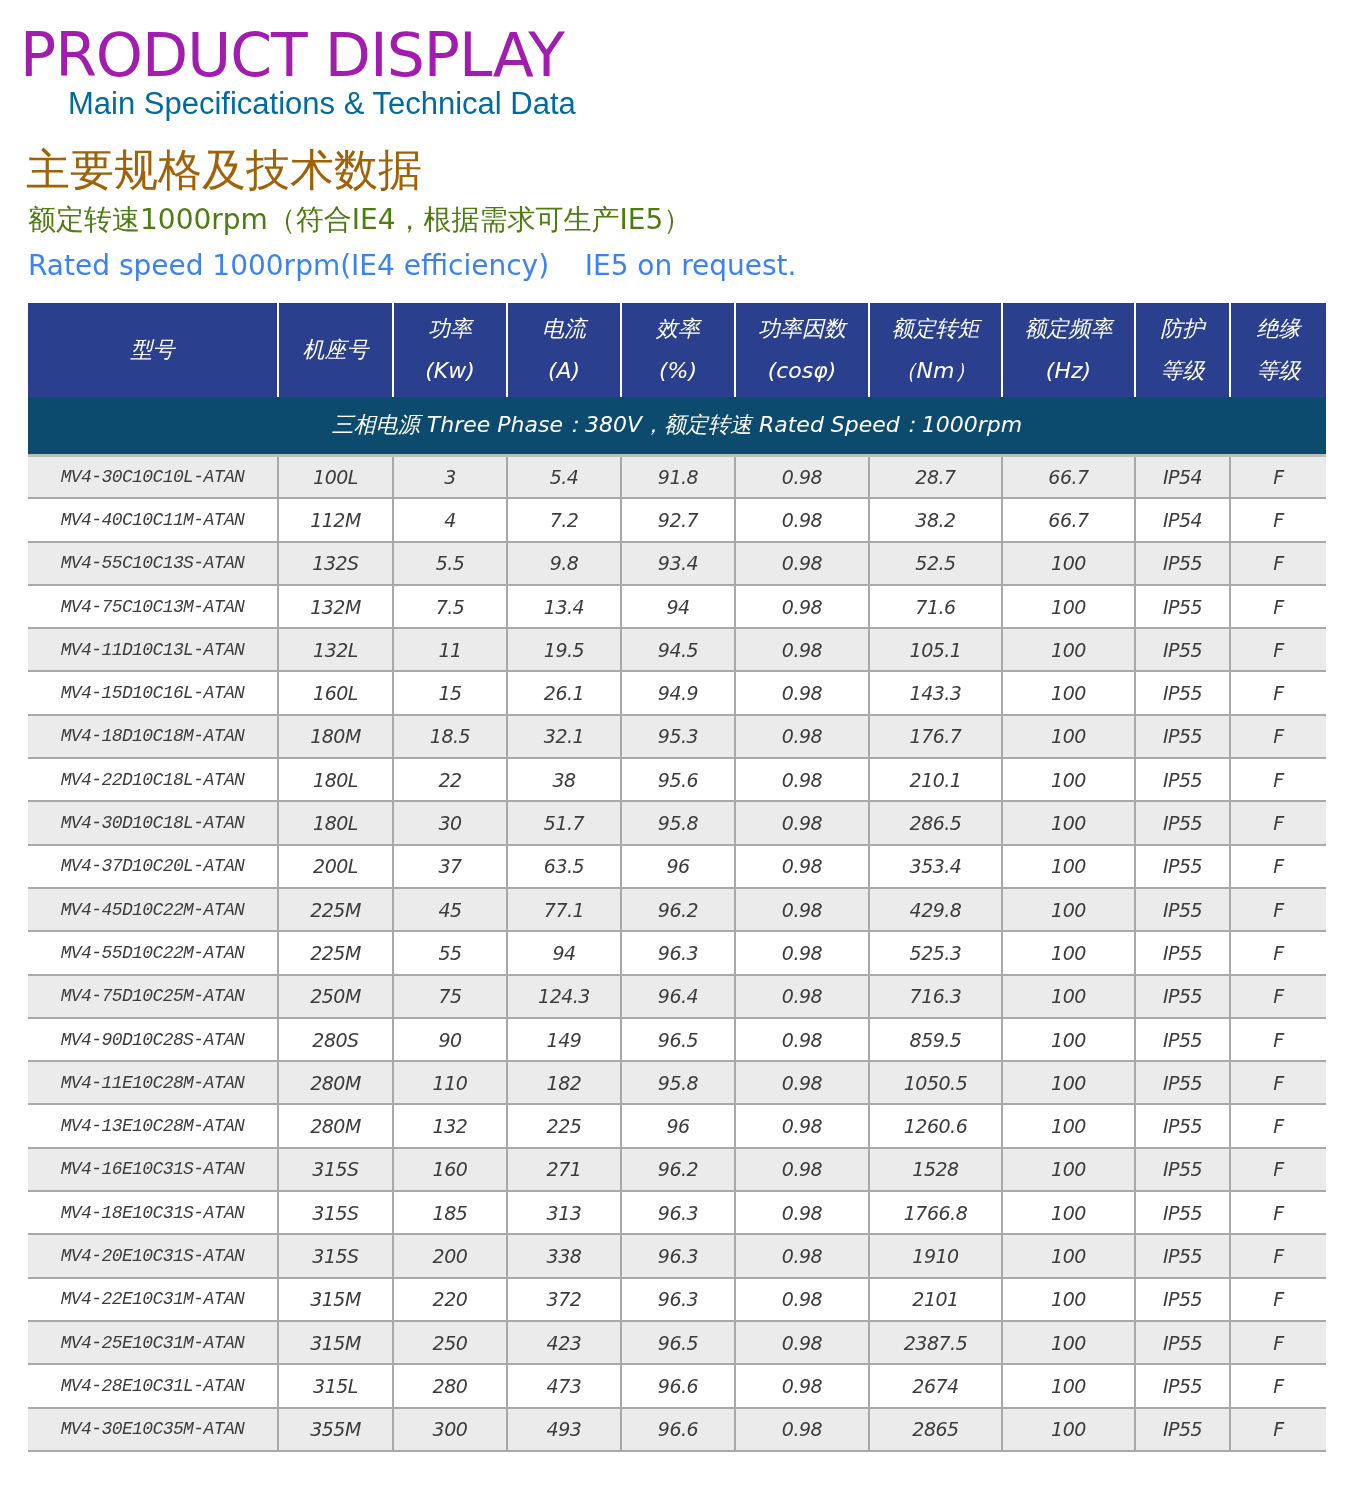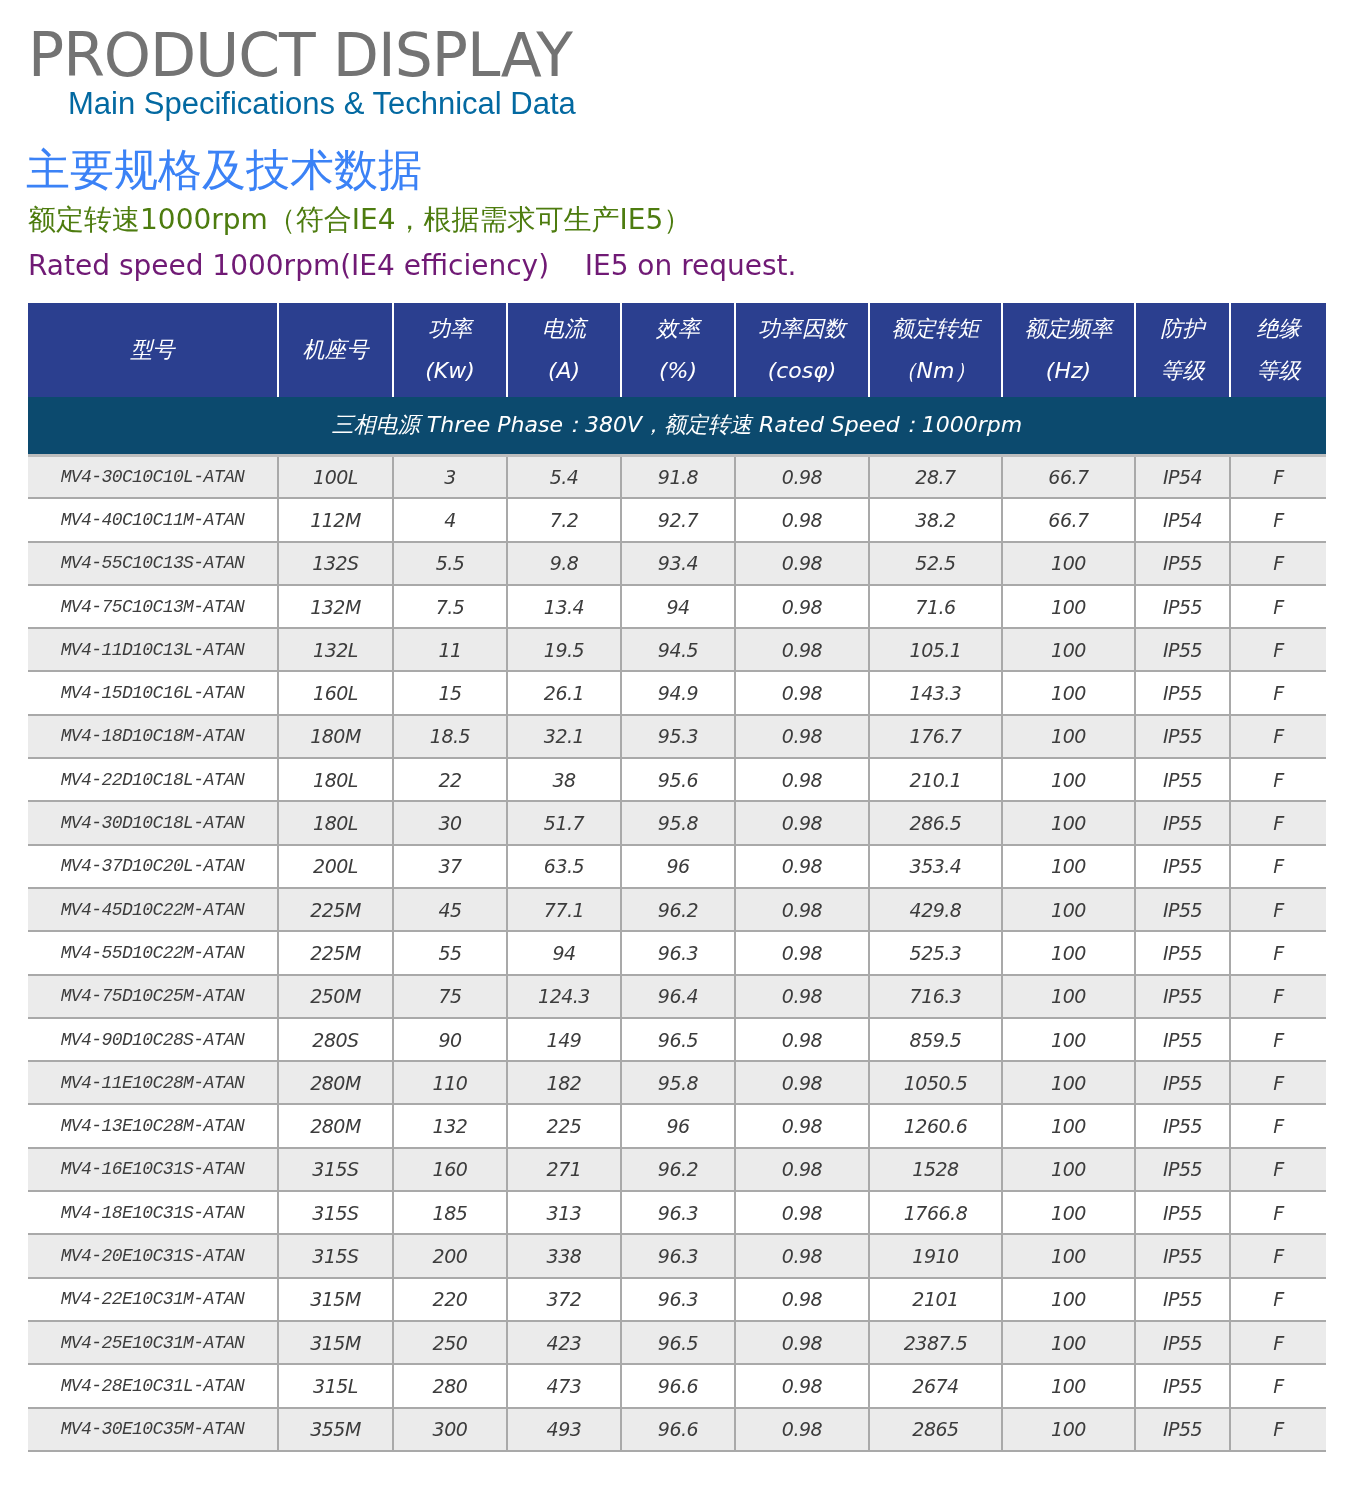--- a/index.html
+++ b/index.html
@@ -1,43 +1,43 @@
 <!DOCTYPE html>
 <html><head>
   <meta charset="utf-8">
   <style>
     * { box-sizing: border-box; margin: 0; padding: 0; }
     html, body { width: 1347px; height: 1500px; background: #ffffff; overflow: hidden; }
     body { position: relative; font-family: "Liberation Sans", sans-serif; color: #333; }
 
     .title {
-      position: absolute; left: 28px; top: 20px;
-      font-family: "DejaVu Sans", sans-serif;
-      font-size: 60px; line-height: 70px; color: #737373;
+      position: absolute; left: 20px; top: 20px;
+      font-family: "DejaVu Sans", sans-serif;
+      font-size: 60px; line-height: 70px; color: #a21caf;
       letter-spacing: -1px; font-weight: normal;
     }
     .subtitle {
       position: absolute; left: 28px; top: 84px;
       font-family: Liberation Sans, sans-serif;
       font-size: 31px; line-height: 40px; color: #0369a1; margin-left: 40px;
     }
     .cn-title {
       position: absolute; left: 26px; top: 140px;
       font-family: "DejaVu Sans", sans-serif;
-      font-size: 44px; line-height: 60px; color: #3b82f6;
+      font-size: 44px; line-height: 60px; color: #a16207;
     }
     .cn-line {
       position: absolute; left: 28px; top: 200px;
       font-family: "DejaVu Sans", sans-serif;
       font-size: 28px; line-height: 40px; color: #4d7c0f;
     }
     .en-line {
       position: absolute; left: 28px; top: 246px;
       font-family: "DejaVu Sans", sans-serif;
-      font-size: 28px; line-height: 40px; color: #701a75;
+      font-size: 28px; line-height: 40px; color: #3b82f6;
       white-space: pre;
     }
 
     .spec-table {
       position: absolute; left: 28px; top: 303px; width: 1298px;
       border-collapse: collapse; table-layout: fixed; font-style: italic;
     }
     .spec-table th {
       background: #2b3f8f; color: #ffffff; font-weight: normal;
       font-family: "DejaVu Sans", sans-serif;

